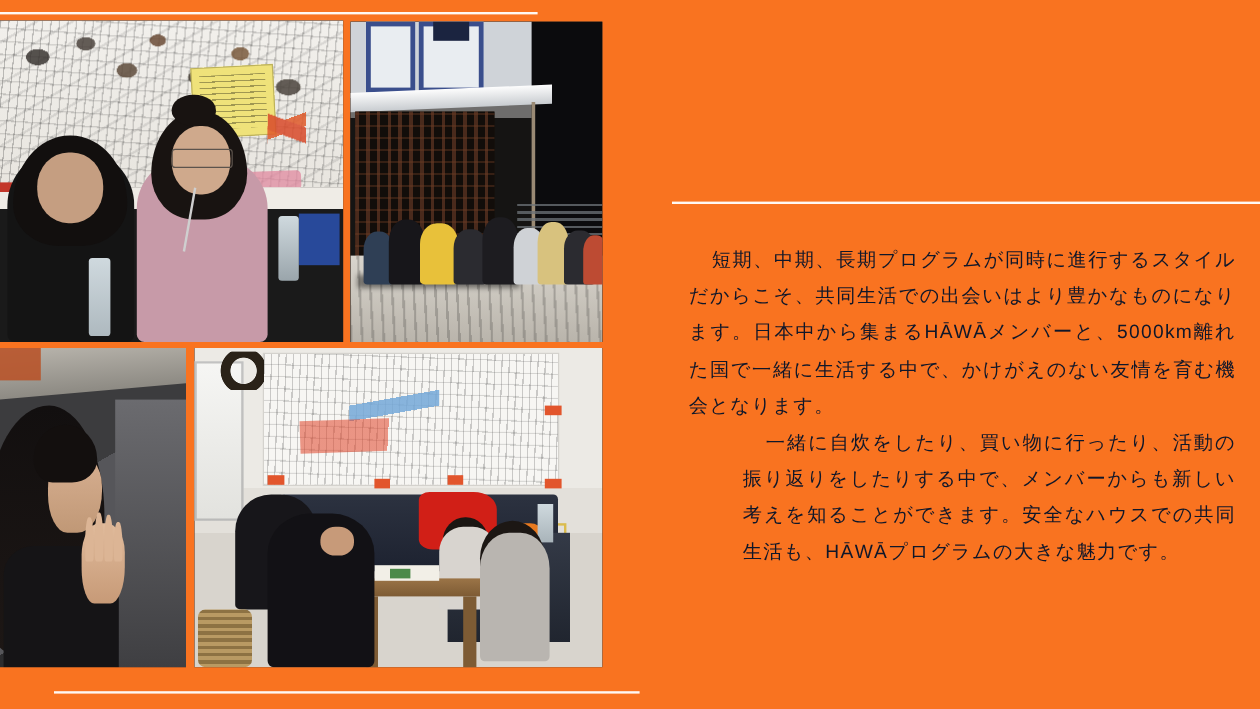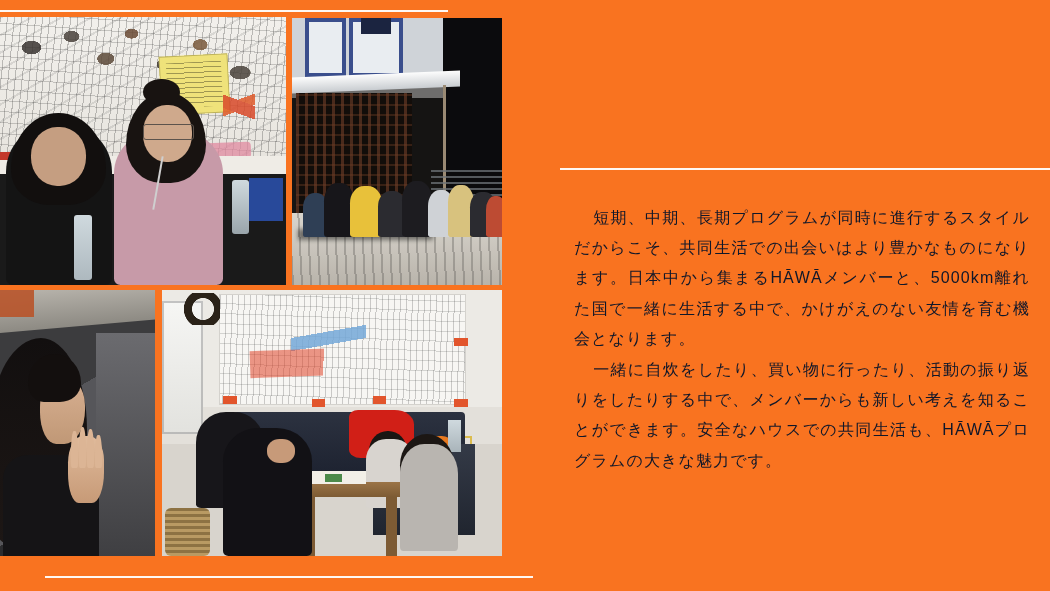--- a/index.html
+++ b/index.html
@@ -371,21 +371,21 @@
     top: 203px;
     width: 456px;
     color: #0f172a;
     font-size: 16px;
     line-height: 30.2px;
     letter-spacing: 1.1px;
     text-align: justify;
     text-justify: inter-character;
   }
   #body-copy p { margin: 0; text-indent: 1.2em; }
-  #body-copy p + p { margin-top: 1px; }
+  #body-copy p + p { margin-top: 1px; margin-left: 45px; }
 </style>
 </head>
 <body>
 
 <div id="slide">
 
   <div class="rule rule-top"></div>
   <div class="rule rule-bottom"></div>
   <div class="rule rule-title"></div>
 

